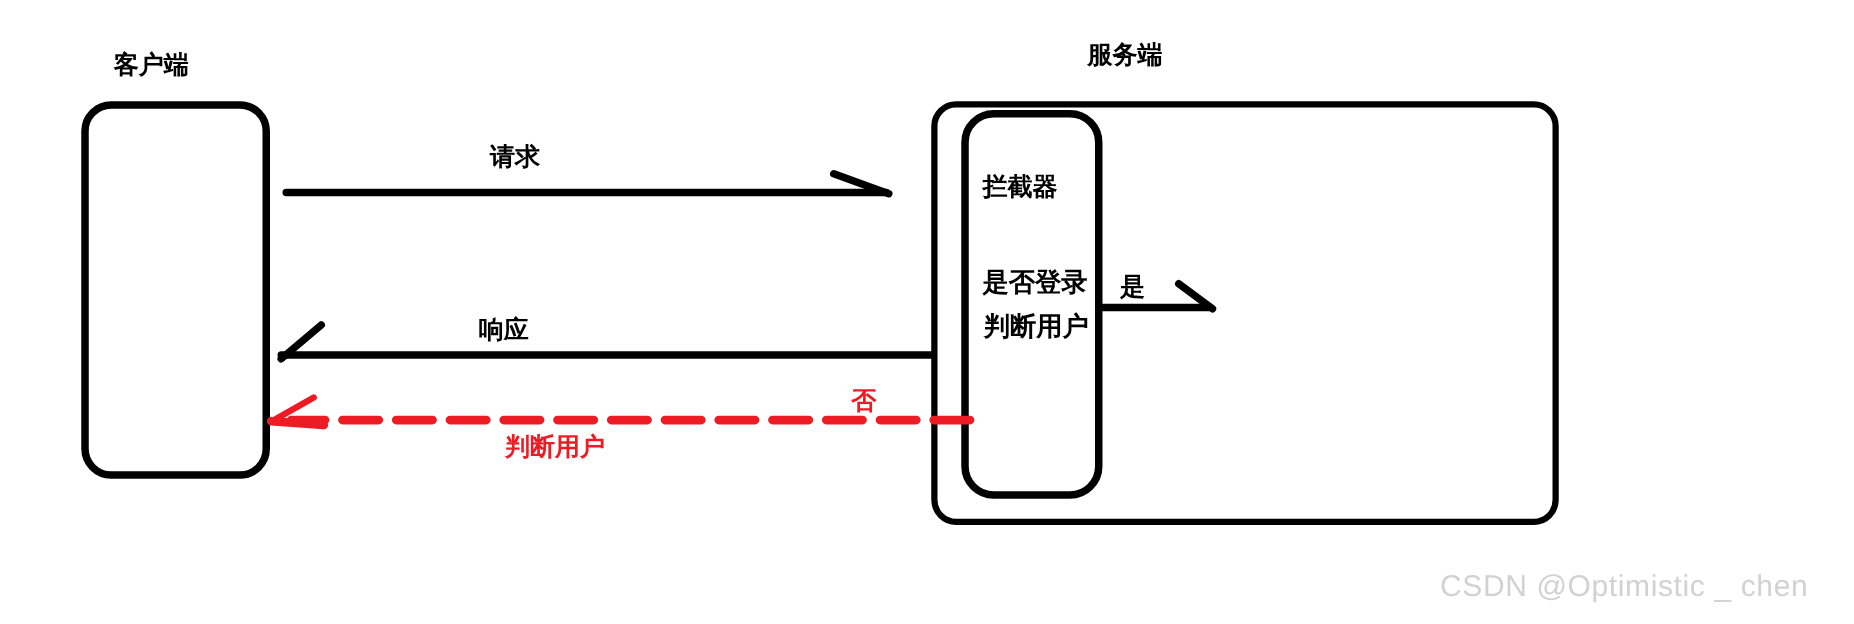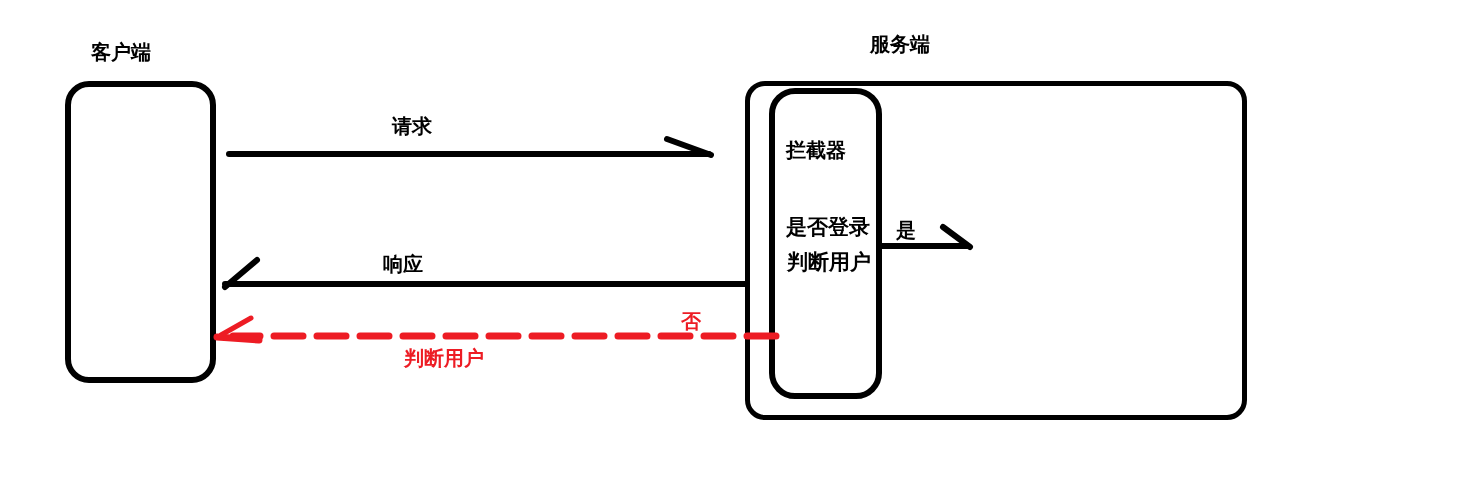--- a/index.html
+++ b/index.html
@@ -101,14 +101,15 @@
     <path class="ink" d="M225 287 L257 260" stroke-width="6"></path>
 
     <path class="ink" d="M881 246 L967 246" stroke-width="6"></path>
     <path class="ink" d="M943 227 L970 247" stroke-width="6"></path>
 
     <path class="alert" d="M776 336 L233 336" stroke-width="7" stroke-dasharray="29 14"></path>
     <path class="alert" d="M251 318 L221 335" stroke-width="5"></path>
     <path class="alert" d="M217 337 L259 340" stroke-width="7"></path>
   </svg>
 
+  <div class="watermark">CSDN @Optimistic _ chen</div>
 
 </div>
 
 </body></html>

